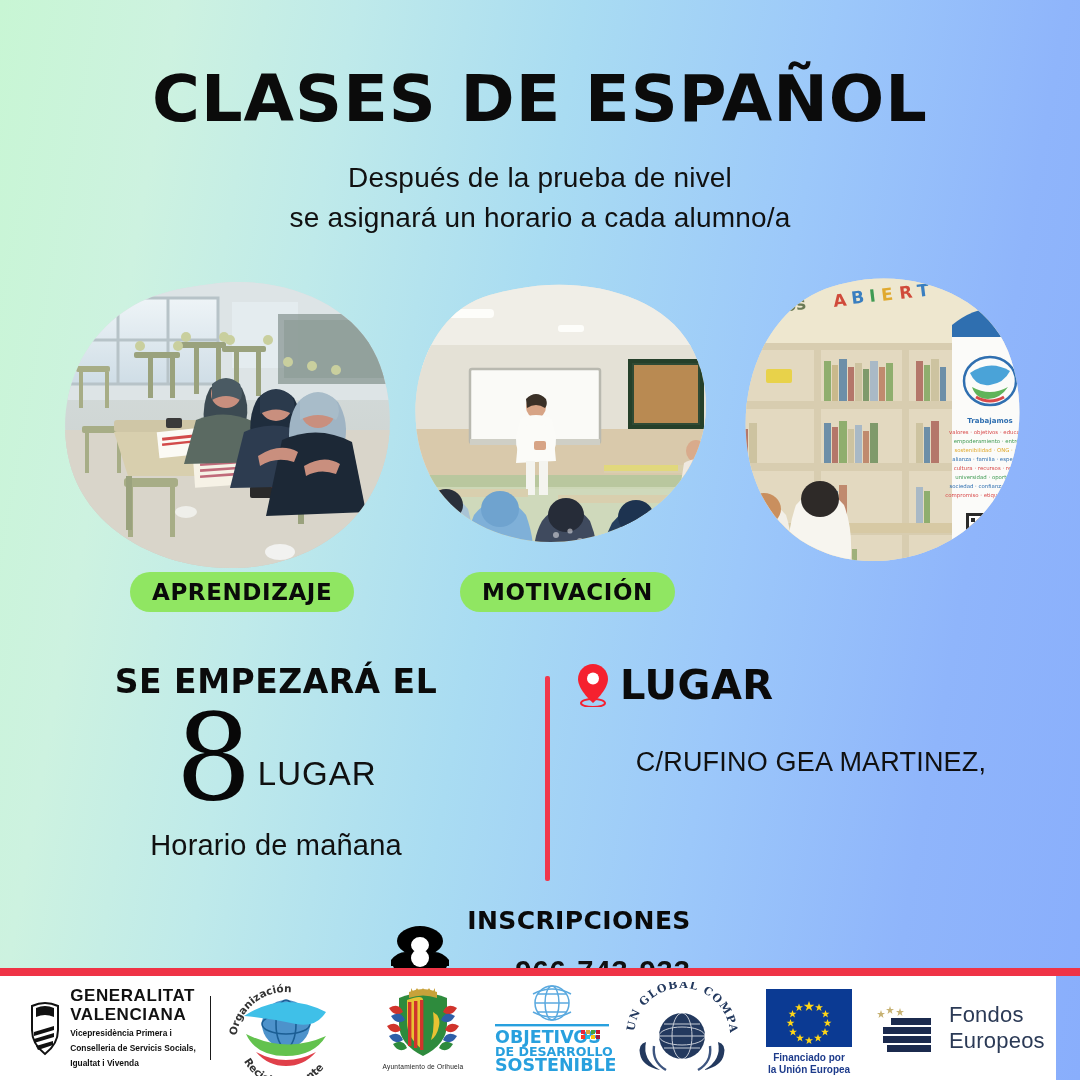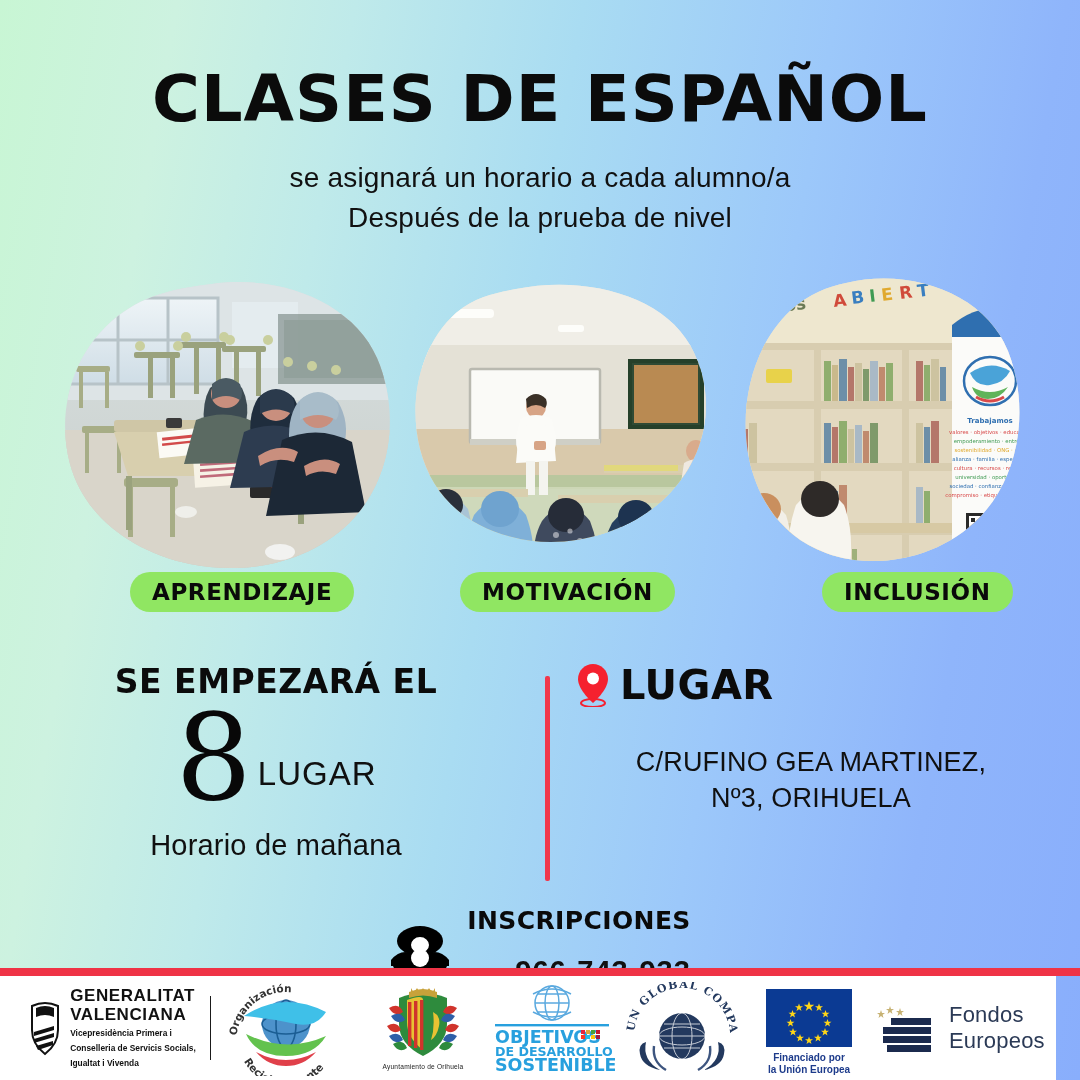--- a/index.html
+++ b/index.html
@@ -124,22 +124,22 @@
   .fondos-text{font-size:22px;color:#2b3a56;letter-spacing:.2px;}
 </style>
 </head>
 <body>
 
 <div class="poster">
 
   <div class="title">CLASES DE ESPAÑOL</div>
 
   <div class="subtitle">
+    <div>Después de la prueba de nivel</div>
     <div>se asignará un horario a cada alumno/a</div>
-    <div>Después de la prueba de nivel</div>
   </div>
 
   <div class="photos">
 
     <div class="photo" style="left:62px;top:5px;width:330px;height:290px;">
       <svg viewBox="0 0 330 290" preserveAspectRatio="none">
         <defs>
           <clipPath id="blob1">
             <path d="M150,4 C220,-6 292,24 315,78 C338,132 330,196 292,238 C252,282 186,296 128,284 C70,272 22,236 8,184 C-6,132 10,72 56,36 C86,13 118,8 150,4 Z"></path>
           </clipPath>
@@ -457,21 +457,20 @@
             <rect x="126" y="272" width="5" height="18"></rect>
           </g>
         </g>
       </svg>
     </div>
   </div>
 
   <div class="badges">
     <div class="badge b1">APRENDIZAJE</div>
     <div class="badge b2">MOTIVACIÓN</div>
-    <div class="badge b3">INCLUSIÓN</div>
   </div>
 
   <div class="divider"></div>
 
   <div class="col-left">
     <div class="when-label">SE EMPEZARÁ EL</div>
     <div class="daterow">
       <span class="daynum">8</span>
       <span class="monthname">LUGAR</span>
     </div>
@@ -482,21 +481,20 @@
     <div class="place-head">
       <svg class="pin" viewBox="0 0 34 44">
         <path d="M17,1 C8.7,1 2,7.7 2,16 C2,27 17,40 17,40 C17,40 32,27 32,16 C32,7.7 25.3,1 17,1 Z" fill="#f5212f"></path>
         <circle cx="17" cy="15.5" r="6" fill="#ffffff"></circle>
         <ellipse cx="17" cy="40" rx="12" ry="4" fill="none" stroke="#f5212f" stroke-width="2"></ellipse>
       </svg>
       <span class="place-word">LUGAR</span>
     </div>
     <div class="address">
       <div>C/RUFINO GEA MARTINEZ,</div>
-      <div>Nº3, ORIHUELA</div>
     </div>
   </div>
 
   <div class="contact">
     <svg class="phone-icon" viewBox="0 0 62 46">
       <ellipse cx="31" cy="17" rx="23" ry="15" fill="#000"></ellipse>
       <ellipse cx="31" cy="21" rx="10" ry="9" fill="#ffffff" stroke="#000" stroke-width="2"></ellipse>
       <path d="M2,36 q10,-12 22,-6 l-2,12 -20,0 z" fill="#000"></path>
       <path d="M60,36 q-10,-12 -22,-6 l2,12 20,0 z" fill="#000"></path>
       <rect x="4" y="36" width="54" height="9" rx="4" fill="#000"></rect>

